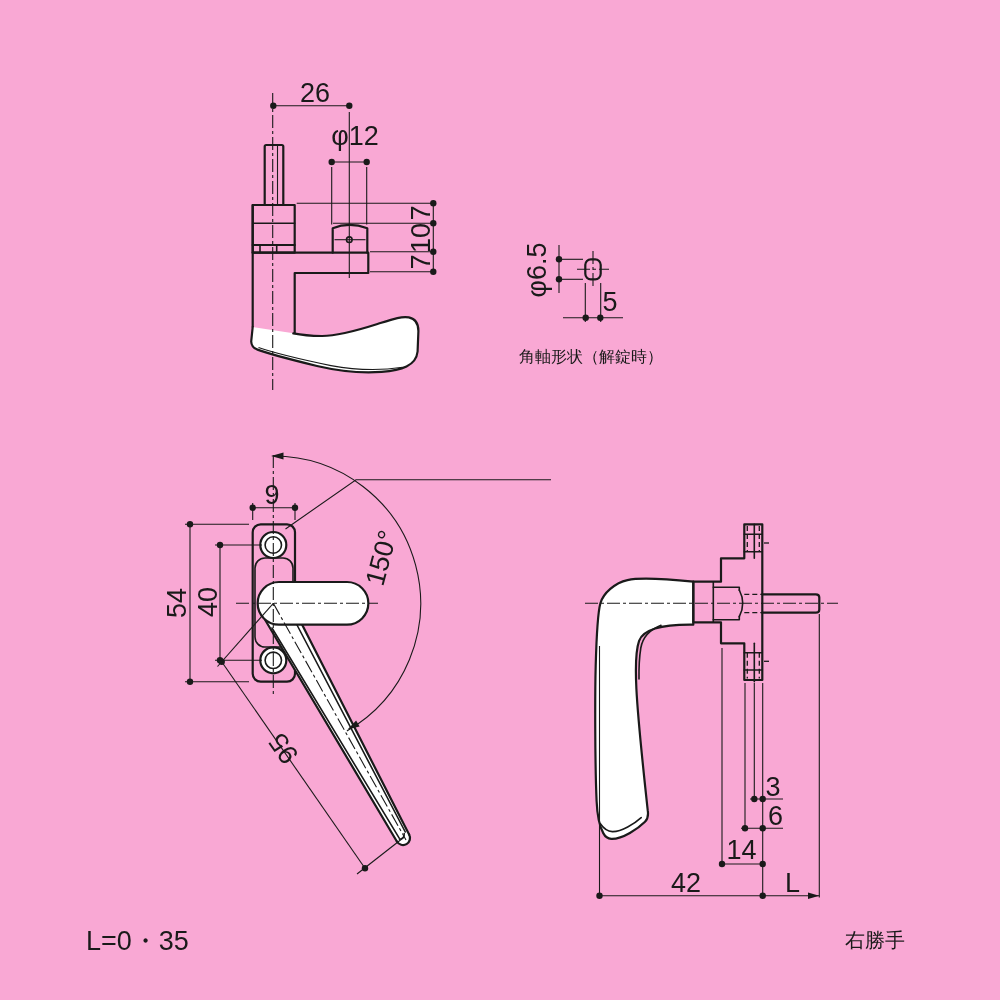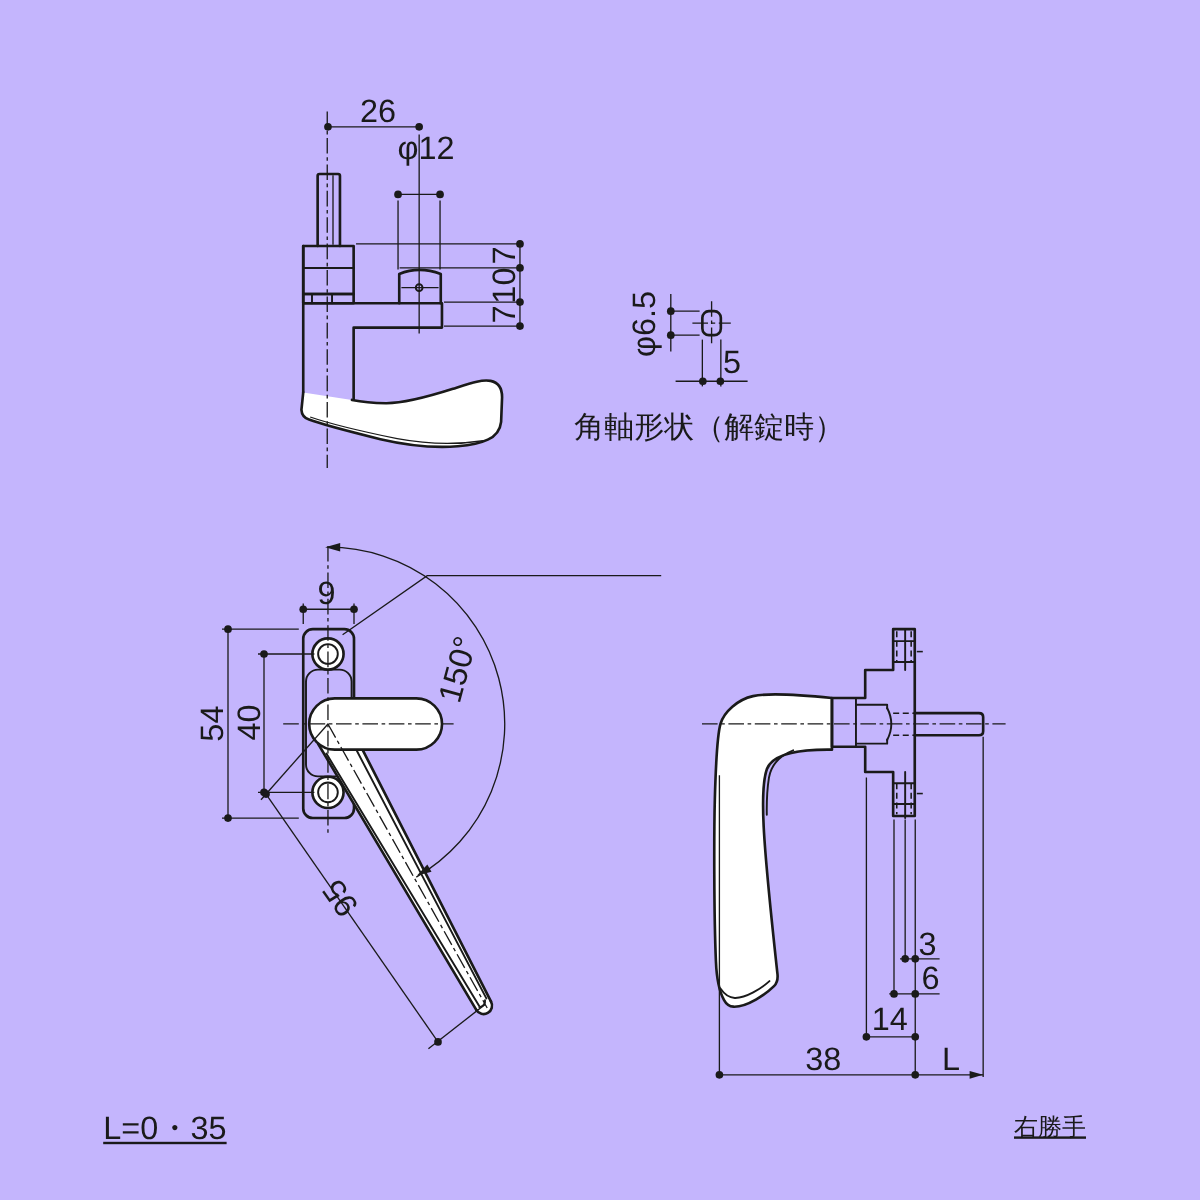--- a/index.html
+++ b/index.html
@@ -1,25 +1,25 @@
 <!DOCTYPE html>
 <html><head>
 <meta charset="utf-8">
 <style>
   html,body{margin:0;padding:0;background:#fff;}
-  #stage{position:relative;width:1000px;height:1000px;background:#c4b5fd;overflow:hidden;
+  #stage{position:relative;width:1000px;height:1000px;background:#f9a8d4;overflow:hidden;
          font-family:"Liberation Sans","DejaVu Sans",sans-serif;color:#1a1a1a;}
   #cad{position:absolute;left:0;top:0;}
   .lbl{position:absolute;white-space:nowrap;font-size:27px;color:#1a1a1a;
        transform:translate(-50%,-50%);line-height:1;}
   .r90{transform:translate(-50%,-50%) rotate(-90deg);}
   .r75{transform:translate(-50%,-50%) rotate(-75deg);}
   .r125{transform:translate(-50%,-50%) rotate(-125deg);}
-  .cap{font-size:25px;}
-  .note{transform:translate(0,-50%);font-size:27px;text-decoration:underline;}
+  .cap{font-size:16px;}
+  .note{transform:translate(0,-50%);font-size:27px;}
   
   .ol{fill:none;stroke:#1a1a1a;stroke-width:2.2;stroke-linecap:round;stroke-linejoin:round;}
   .olf{fill:#fff;stroke:#1a1a1a;stroke-width:2.2;stroke-linecap:round;stroke-linejoin:round;}
   .fw{fill:#fff;stroke:none;}
   .ol1{fill:none;stroke:#1a1a1a;stroke-width:1.6;stroke-linecap:round;}
   .th{fill:none;stroke:#1a1a1a;stroke-width:1.1;}
   .dl{fill:none;stroke:#1a1a1a;stroke-width:1.1;}
   .cl{fill:none;stroke:#1a1a1a;stroke-width:1.1;stroke-dasharray:13 3 3 3;}
   .hid{fill:none;stroke:#1a1a1a;stroke-width:1.3;stroke-dasharray:5 3;}
   .dot{fill:#1a1a1a;stroke:none;}
@@ -201,36 +201,36 @@
       <circle class="dot" cx="745" cy="828.3" r="3.2"></circle>
         <circle class="dot" cx="762.7" cy="828.3" r="3.2"></circle>
       <circle class="dot" cx="722" cy="864" r="3.2"></circle>
         <circle class="dot" cx="762.7" cy="864" r="3.2"></circle>
       <circle class="dot" cx="599.5" cy="895.7" r="3.2"></circle>
         <circle class="dot" cx="762.7" cy="895.7" r="3.2"></circle>
     </g>
   </svg>
 
   <div class="lbl" style="left:315px;top:93px">26</div>
-  <div class="lbl" style="left:355px;top:124px">φ12</div>
+  <div class="lbl" style="left:355px;top:136px">φ12</div>
   <div class="lbl r90" style="left:421px;top:213px">7</div>
   <div class="lbl r90" style="left:421px;top:237.5px">10</div>
   <div class="lbl r90" style="left:421px;top:262px">7</div>
 
   <div class="lbl r90" style="left:537px;top:269.5px">φ6.5</div>
   <div class="lbl" style="left:610px;top:301.5px">5</div>
   <div class="lbl cap" style="left:591px;top:357px">角軸形状（解錠時）</div>
 
   <div class="lbl" style="left:272px;top:494.5px">9</div>
   <div class="lbl r75" style="left:381.5px;top:558px">150°</div>
   <div class="lbl r90" style="left:176.5px;top:602.5px">54</div>
   <div class="lbl r90" style="left:207.5px;top:602px">40</div>
   <div class="lbl r125" style="left:283.5px;top:748px">95</div>
 
   <div class="lbl" style="left:773px;top:786.5px">3</div>
   <div class="lbl" style="left:775.5px;top:815.5px">6</div>
   <div class="lbl" style="left:741.5px;top:849.5px">14</div>
-  <div class="lbl" style="left:686px;top:883px">38</div>
+  <div class="lbl" style="left:686px;top:883px">42</div>
   <div class="lbl" style="left:792.5px;top:883px">L</div>
 
   <div class="lbl note" style="left:86px;top:941px">L=0・35</div>
   <div class="lbl note" style="left:845px;top:940px;font-size:20px">右勝手</div>
 </div>
 
 </body></html>

